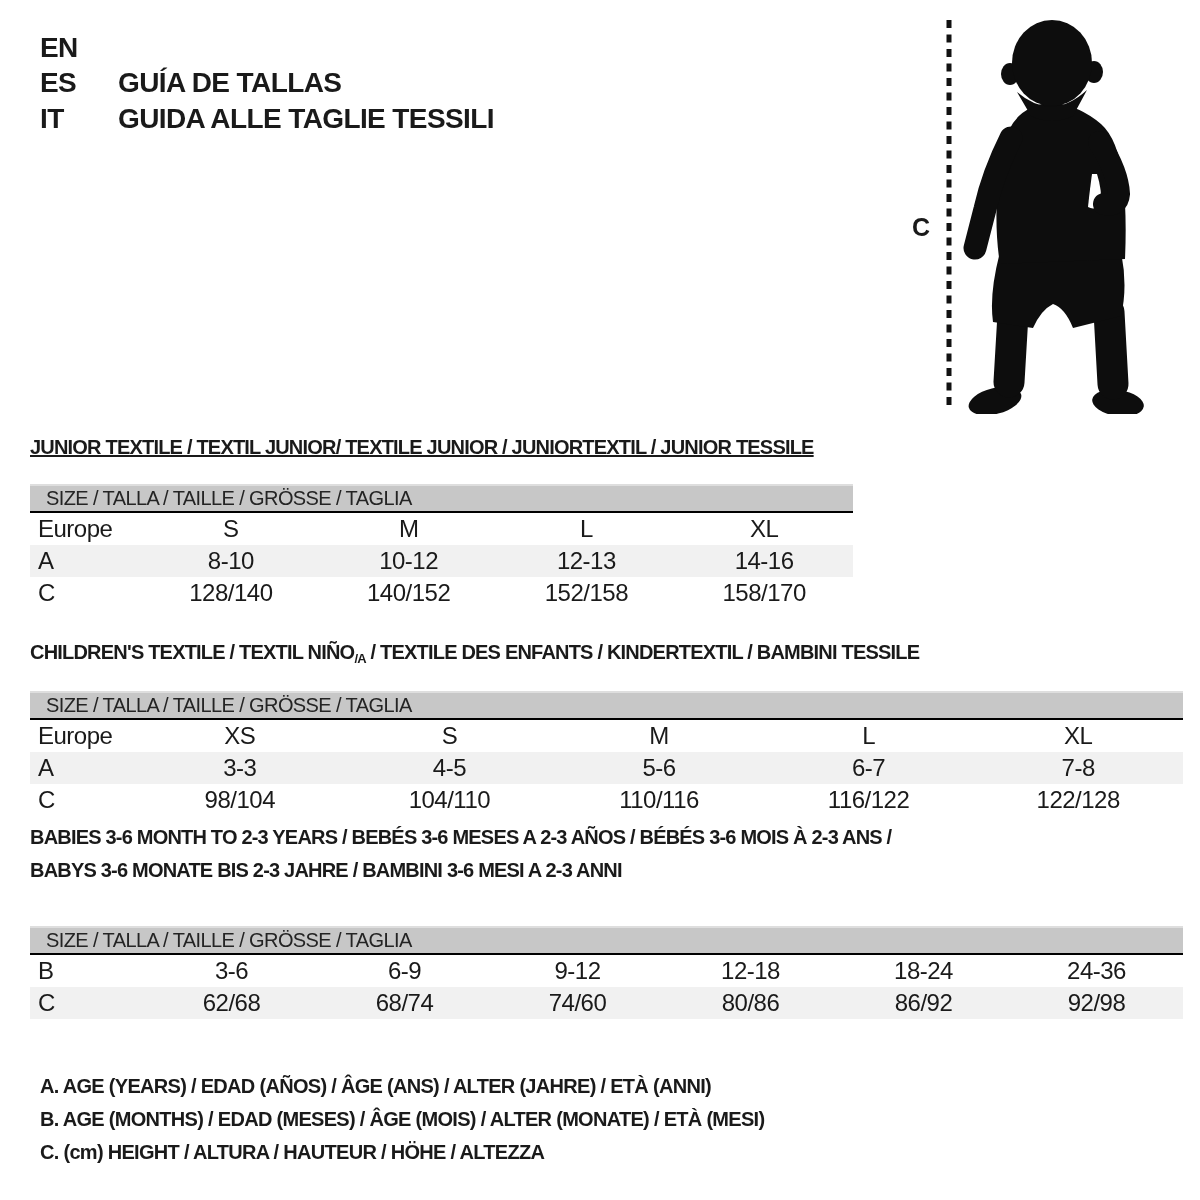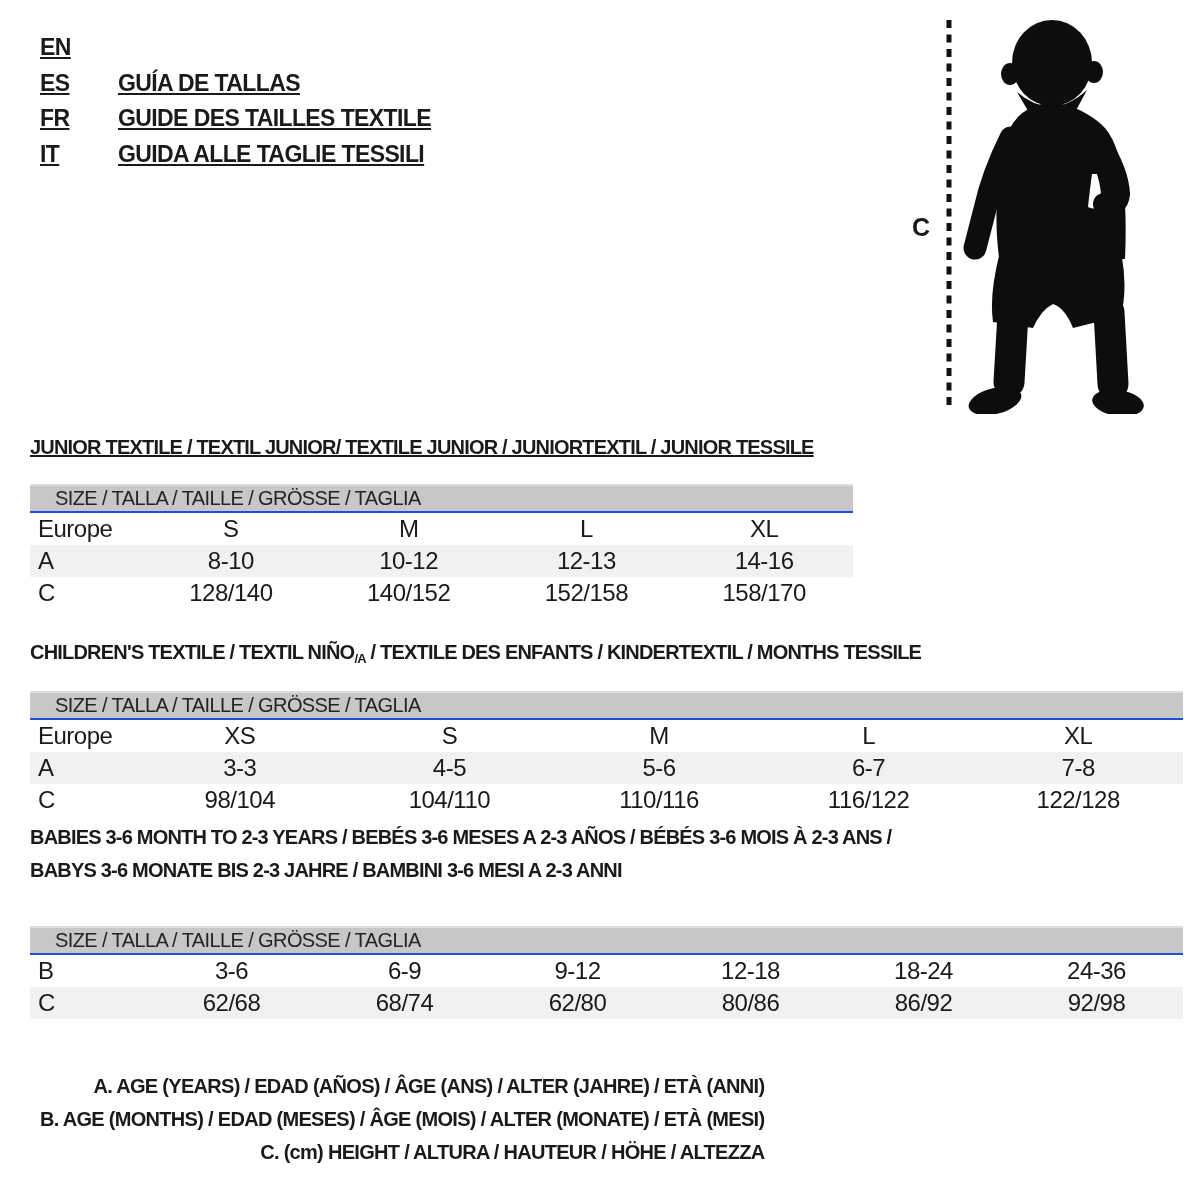--- a/index.html
+++ b/index.html
@@ -16,74 +16,70 @@
     width:1200px;height:1200px;
     background:var(--background);
     font-family:"Liberation Sans","DejaVu Sans",sans-serif;
     color:var(--text);
     overflow:hidden;
     letter-spacing:-0.5px;
   }
   
   .lang-block{position:absolute;left:40px;top:30px;}
   .lang-row{display:grid;grid-template-columns:78px auto;height:35.5px;align-items:center;}
-  .lang-code,.lang-label{font-weight:700;font-size:23px;letter-spacing:-0.6px;white-space:nowrap;text-decoration:underline;}
+  .lang-code,.lang-label{font-weight:700;font-size:28px;letter-spacing:-0.6px;white-space:nowrap;}
   
   .figure-svg{position:absolute;left:905px;top:14px;width:245px;height:400px;}
   .figure-measure-label{
     position:absolute;left:912px;top:213px;
     font-weight:700;font-size:25px;
   }
   
   .sec-title{
     position:absolute;left:30px;
     font-weight:700;font-size:20px;letter-spacing:-0.8px;
     white-space:nowrap;
   }
   .sec-title .subscript{font-size:13px;position:relative;top:4px;font-weight:700;}
   .sec-title.two-line{line-height:33px;}
   
   .size-table{position:absolute;left:30px;}
   .t-head{
     height:29px;background:var(--header-bar);
-    border-top:2px solid #dedede;border-bottom:2px solid #1d4ed8;
-    display:flex;align-items:center;padding-left:25px;
+    border-top:2px solid #dedede;border-bottom:2px solid #000000;
+    display:flex;align-items:center;padding-left:16px;
     font-size:20px;color:#242424;white-space:nowrap;letter-spacing:-0.6px;
   }
   .t-row{display:grid;height:32px;align-items:center;font-size:24px;}
   .t-row.stripe{background:var(--row-stripe);}
   .t-row .lab{text-align:left;padding-left:8px;white-space:nowrap;}
   .t-row .val{text-align:center;white-space:nowrap;}
   .t1{width:823px;top:484px;}
   .t1 .t-row{grid-template-columns:112px repeat(4,1fr);}
   .t2{width:1153px;top:691px;}
   .t2 .t-row{grid-template-columns:105px repeat(5,1fr);}
   .t3{width:1153px;top:926px;}
   .t3 .t-row{grid-template-columns:115px repeat(6,1fr);}
   #junior-title{top:436px;text-decoration:underline;}
   #children-title{top:641px;}
   #babies-title{top:821px;}
   
   .legend{position:absolute;left:40px;top:1070px;}
-  .legend-line{font-weight:700;font-size:20px;line-height:33px;letter-spacing:-0.7px;white-space:nowrap;text-align:right;}
+  .legend-line{font-weight:700;font-size:20px;line-height:33px;letter-spacing:-0.7px;white-space:nowrap;}
 </style>
 </head>
 <body>
 
 <div class="lang-block">
   <div class="lang-row">
     <span class="lang-code">EN</span>
   </div>
   <div class="lang-row">
     <span class="lang-code">ES</span>
     <span class="lang-label">GUÍA DE TALLAS</span>
-  </div>
-  <div class="lang-row">
-    <span class="lang-code">FR</span>
-    <span class="lang-label">GUIDE DES TAILLES TEXTILE</span>
   </div>
   <div class="lang-row">
     <span class="lang-code">IT</span>
     <span class="lang-label">GUIDA ALLE TAGLIE TESSILI</span>
   </div>
 </div>
 
 <svg class="figure-svg" viewBox="0 0 245 400" aria-hidden="true">
   <line x1="44" y1="6" x2="44" y2="392" stroke="#111" stroke-width="5" stroke-dasharray="8 6.5"></line>
   <g fill="var(--silhouette)">
@@ -130,21 +126,21 @@
   </div>
   <div class="t-row">
     <div class="lab">C</div>
     <div class="val">128/140</div>
     <div class="val">140/152</div>
     <div class="val">152/158</div>
     <div class="val">158/170</div>
   </div>
 </div>
 
-<div class="sec-title" id="children-title"><span>CHILDREN'S TEXTILE / TEXTIL NIÑO</span><span class="subscript">/A</span><span> / TEXTILE DES ENFANTS / KINDERTEXTIL / MONTHS TESSILE</span></div>
+<div class="sec-title" id="children-title"><span>CHILDREN'S TEXTILE / TEXTIL NIÑO</span><span class="subscript">/A</span><span> / TEXTILE DES ENFANTS / KINDERTEXTIL / BAMBINI TESSILE</span></div>
 <div class="size-table t2">
   <div class="t-head">SIZE / TALLA / TAILLE / GRÖSSE / TAGLIA</div>
   <div class="t-row">
     <div class="lab">Europe</div>
     <div class="val">XS</div>
     <div class="val">S</div>
     <div class="val">M</div>
     <div class="val">L</div>
     <div class="val">XL</div>
   </div>
@@ -178,21 +174,21 @@
     <div class="val">6-9</div>
     <div class="val">9-12</div>
     <div class="val">12-18</div>
     <div class="val">18-24</div>
     <div class="val">24-36</div>
   </div>
   <div class="t-row stripe">
     <div class="lab">C</div>
     <div class="val">62/68</div>
     <div class="val">68/74</div>
-    <div class="val">62/80</div>
+    <div class="val">74/60</div>
     <div class="val">80/86</div>
     <div class="val">86/92</div>
     <div class="val">92/98</div>
   </div>
 </div>
 
 <div class="legend">
   <div class="legend-line">A. AGE (YEARS) / EDAD (AÑOS) / ÂGE (ANS) / ALTER (JAHRE) / ETÀ (ANNI)</div>
   <div class="legend-line">B. AGE (MONTHS) / EDAD (MESES) / ÂGE (MOIS) / ALTER (MONATE) / ETÀ (MESI)</div>
   <div class="legend-line">C. (cm) HEIGHT / ALTURA / HAUTEUR / HÖHE / ALTEZZA</div>

